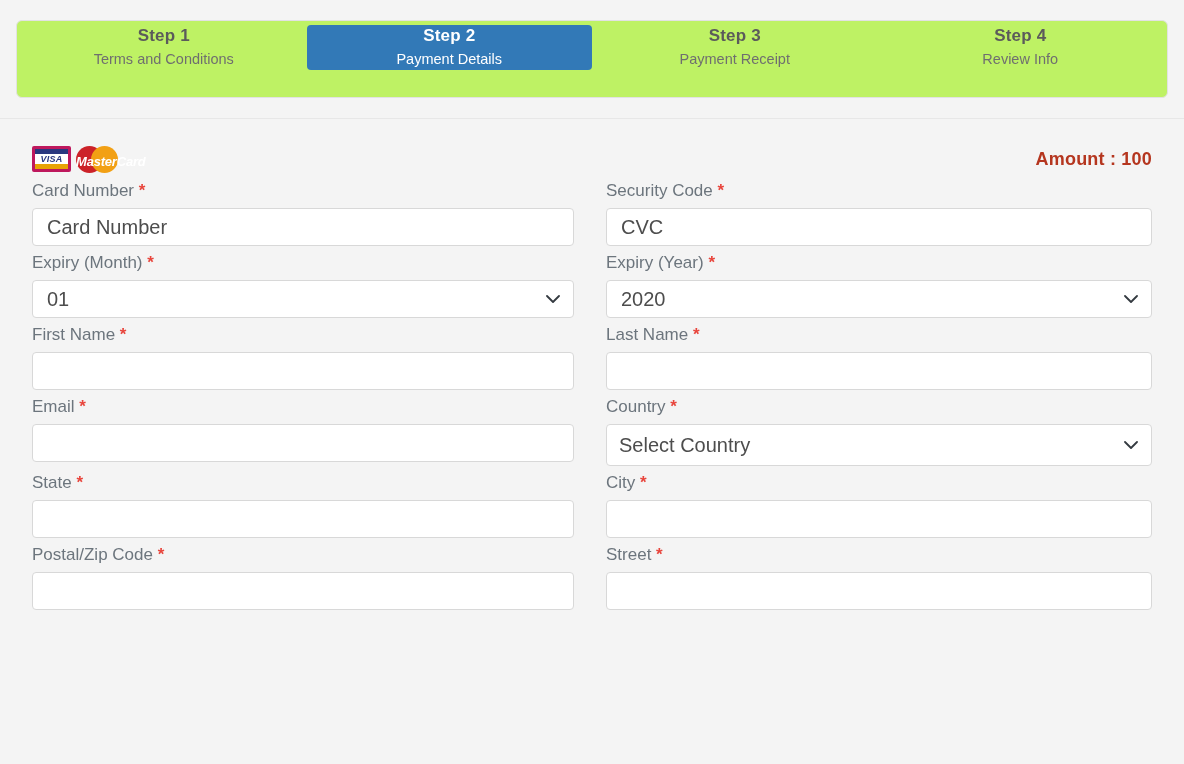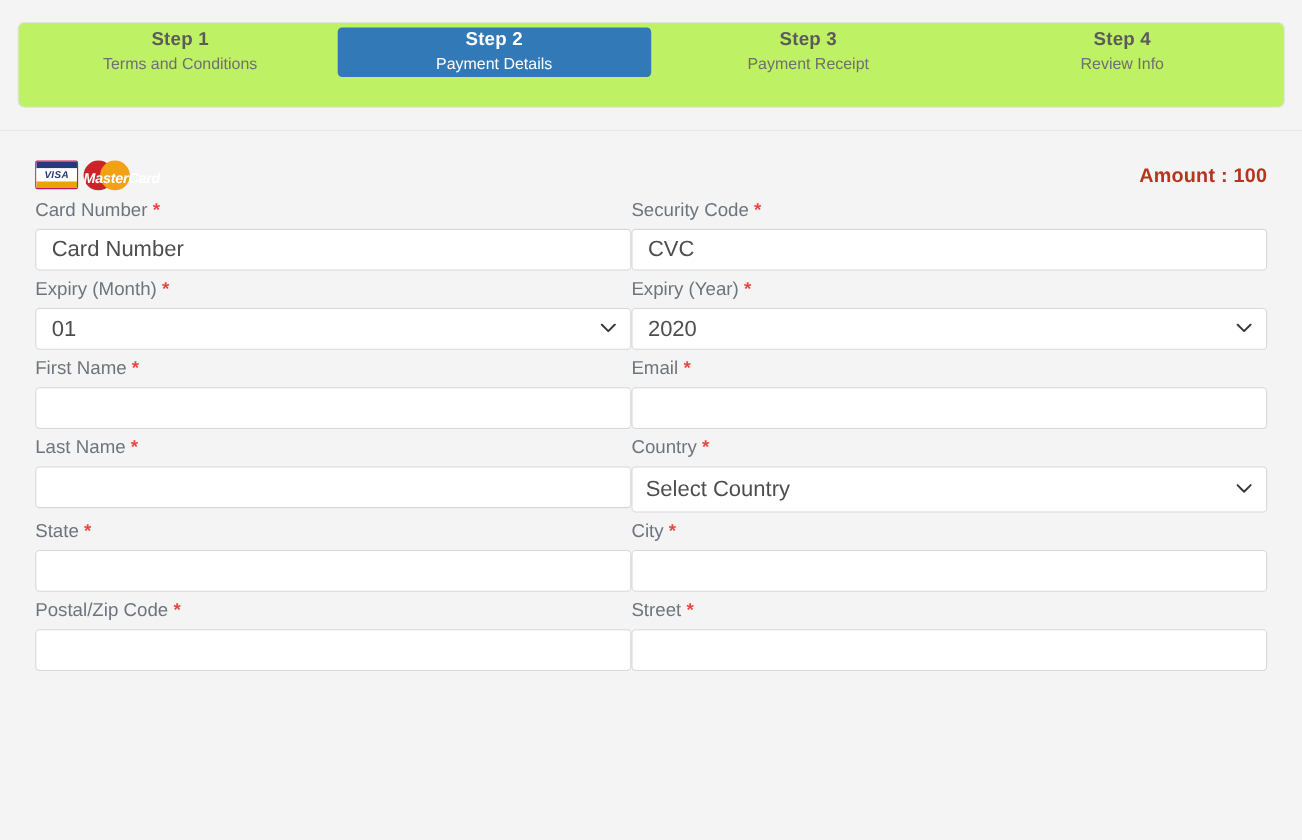--- a/index.html
+++ b/index.html
@@ -67,21 +67,21 @@
   .top-row {
     display: flex;
     align-items: center;
     justify-content: space-between;
     height: 44px;
   }
   .card-logos { display: flex; align-items: center; gap: 5px; }
 
   .visa-logo {
     width: 39px; height: 26px;
-    border: 1px solid #be185d;
+    border: 3px solid #be185d;
     border-radius: 2px;
     background: #ffffff;
     display: flex; flex-direction: column;
     overflow: hidden;
   }
   .visa-logo .visa-top { height: 6px; background: #29377f; }
   .visa-logo .visa-mid {
     flex: 1; background: #ffffff;
     display: flex; align-items: center; justify-content: center;
     font-size: 9px; font-weight: bold; font-style: italic;
@@ -106,20 +106,21 @@
     font-size: 18px;
     font-weight: bold;
     color: #b5361f;
     letter-spacing: .2px;
   }
 
   
   .grid {
     display: grid;
     grid-template-columns: 542px 1fr;
+    column-gap: 32px;
   }
   .field { margin-bottom: 7px; }
   .field label {
     display: block;
     font-size: 17px;
     color: #6c757d;
     margin-bottom: 7px;
     font-weight: normal;
   }
   .req { color: #e8453c; font-weight: bold; }
@@ -252,29 +253,29 @@
     <div class="field">
       <label>
         <span>First Name</span>
         <span class="req">*</span>
       </label>
       <input class="control empty" type="text" value="" style="">
     </div>
 
     <div class="field">
       <label>
+        <span>Last Name</span>
+        <span class="req">*</span>
+      </label>
+      <input class="control empty" type="text" value="" style="">
+    </div>
+
+    <div class="field">
+      <label>
         <span>Email</span>
-        <span class="req">*</span>
-      </label>
-      <input class="control empty" type="text" value="" style="">
-    </div>
-
-    <div class="field">
-      <label>
-        <span>Last Name</span>
         <span class="req">*</span>
       </label>
       <input class="control empty" type="text" value="" style="">
     </div>
 
     <div class="field">
       <label>
         <span>Country</span>
         <span class="req">*</span>
       </label>

